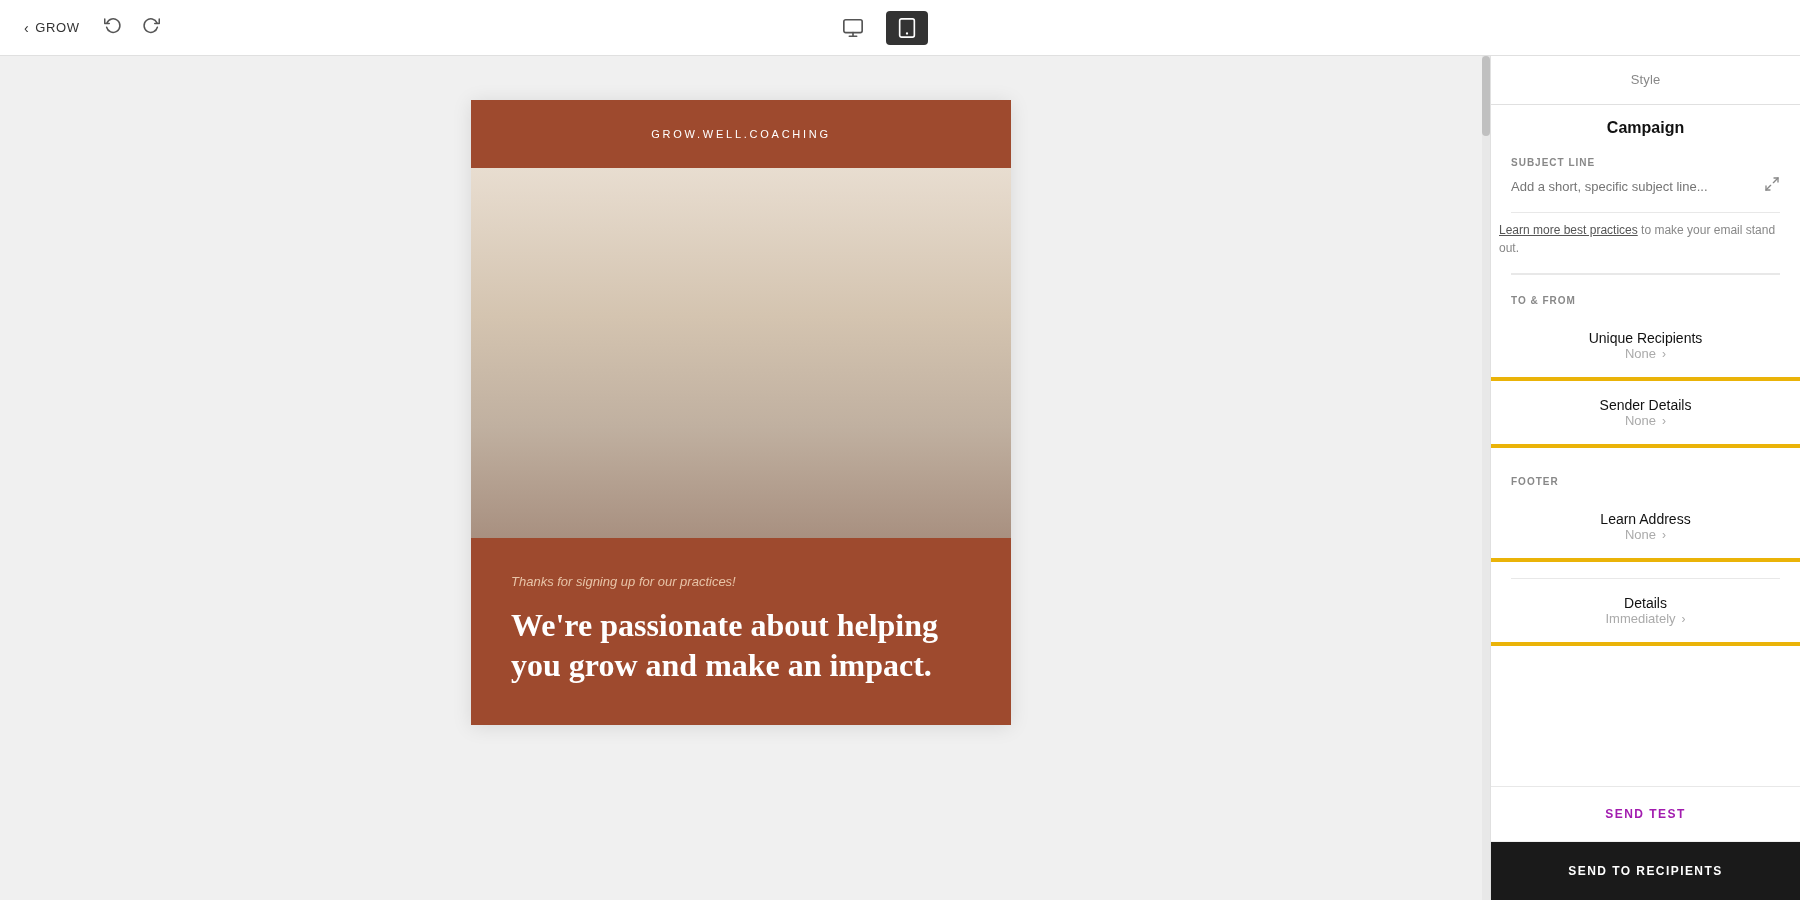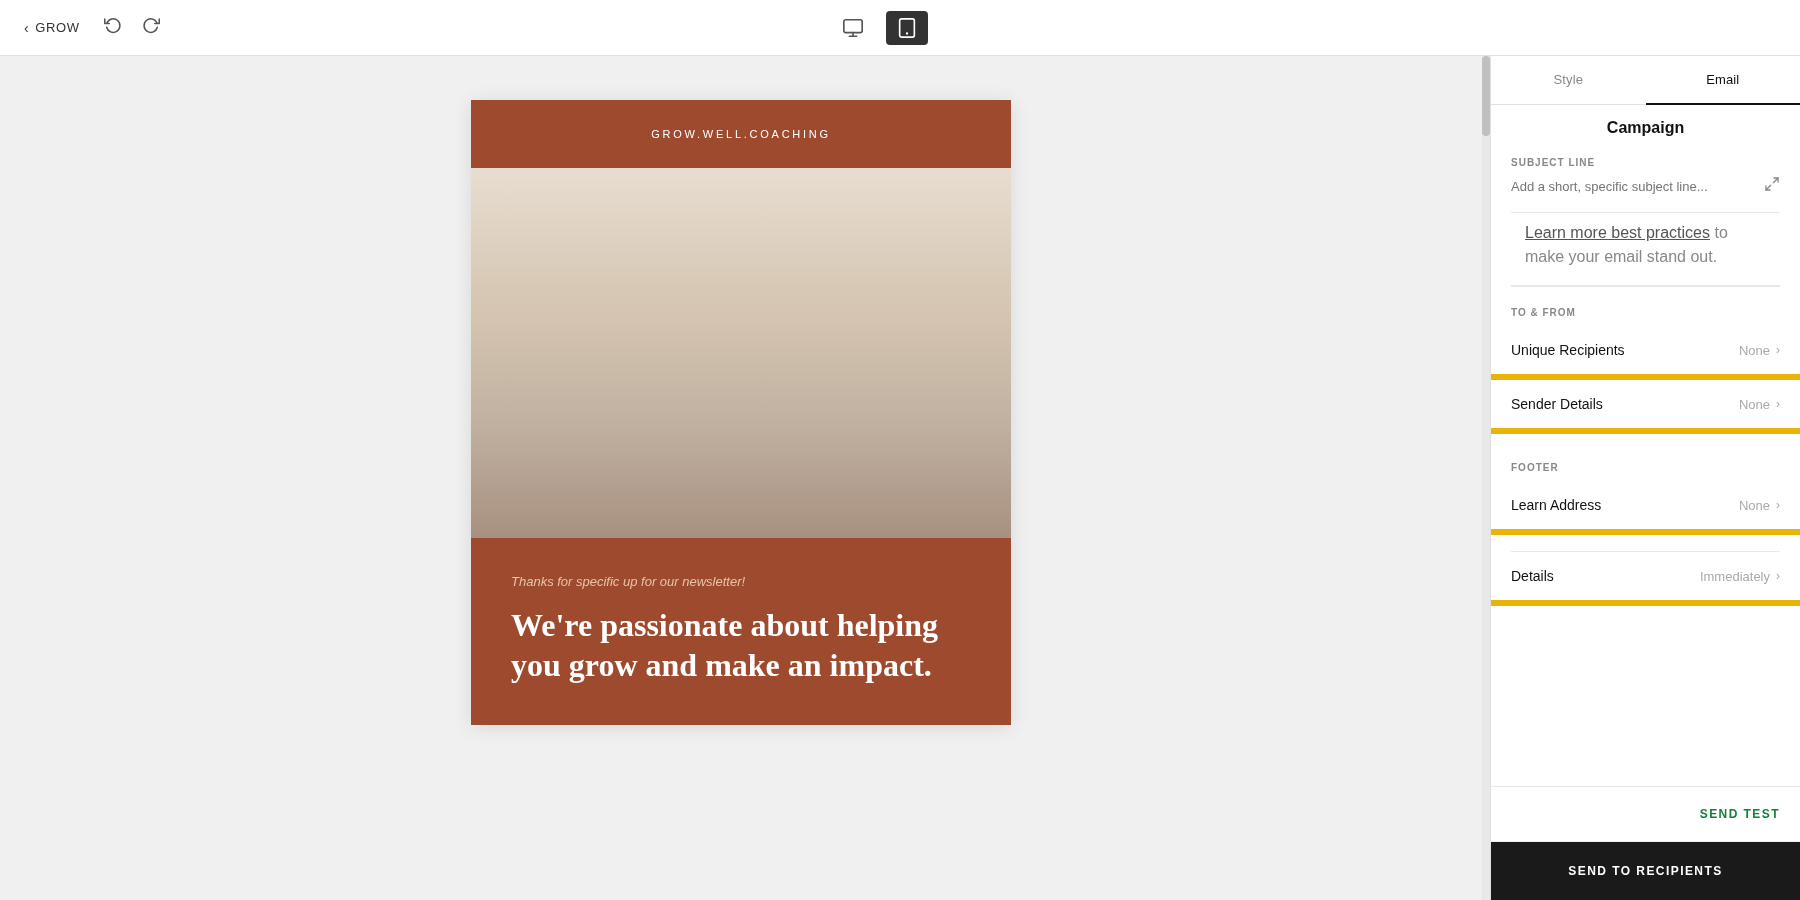--- a/index.html
+++ b/index.html
@@ -202,38 +202,39 @@
       color: #888;
       font-size: 16px;
       cursor: pointer;
     }
     .field-divider {
       height: 1px;
       background: #e8e8e8;
       margin: 0 20px;
     }
     .helper-text {
-      padding: 8px 34px 16px;
-      font-size: 16px;
+      padding: 8px 8px 16px;
+      font-size: 12px;
       color: #888;
       line-height: 1.5;
     }
     .helper-link {
       color: #555;
       text-decoration: underline;
       cursor: pointer;
     }
 
     .row-item {
       display: flex;
       align-items: center;
-      justify-content: space-between;
+      justify-content: flex-end;
       padding: 16px 20px;
-      border-bottom: 6px solid #eab308;
-      cursor: pointer;
+      border-bottom: 4px solid #eab308;
+      cursor: pointer;
+      flex-direction: column;
     }
     .row-item-label {
       font-size: 14px;
       color: #111;
       font-weight: 400;
     }
     .row-item-right {
       display: flex;
       align-items: center;
       gap: 6px;
@@ -258,23 +259,23 @@
     }
     .send-test-btn {
       width: 100%;
       padding: 20px;
       background: #fff;
       border: none;
       border-bottom: 1px solid #f0f0f0;
       font-size: 12px;
       font-weight: 700;
       letter-spacing: 0.12em;
-      color: #15803d;
-      cursor: pointer;
-      text-align: right;
+      color: #a21caf;
+      cursor: pointer;
+      text-align: center;
       text-transform: uppercase;
     }
     .send-recipients-btn {
       width: 100%;
       padding: 22px;
       background: #1a1a1a;
       border: none;
       font-size: 12px;
       font-weight: 700;
       letter-spacing: 0.12em;
@@ -436,35 +437,34 @@
             <circle cx="380" cy="159" r="2" fill="#1a0a05"></circle>
             <circle cx="400" cy="159" r="2" fill="#1a0a05"></circle>
             <path d="M381 170 Q390 176 399 170" stroke="#9a6838" stroke-width="1.5" fill="none"></path>
 
             <ellipse cx="374" cy="165" rx="5" ry="3" fill="#d4906080" opacity="0.4"></ellipse>
           </svg>
         </div>
       </div>
 
       <div class="email-body">
-        <div class="email-tagline">Thanks for specific up for our newsletter!</div>
+        <div class="email-tagline">Thanks for signing up for our practices!</div>
         <div class="email-headline">We're passionate about helping you grow and make an impact.</div>
       </div>
     </div>
   </div>
 
   <div class="center-scrollbar">
     <div class="center-scrollbar-thumb"></div>
   </div>
 
   <div class="right-panel">
 
     <div class="panel-tabs">
       <div class="panel-tab">Style</div>
-      <div class="panel-tab active">Email</div>
     </div>
 
     <div class="panel-content">
 
       <div class="campaign-title">Campaign</div>
 
       <div class="field-section">
         <div class="field-label">SUBJECT LINE</div>
         <div class="field-input-row">
           <input class="field-input" type="text" placeholder="Add a short, specific subject line..." style="">

